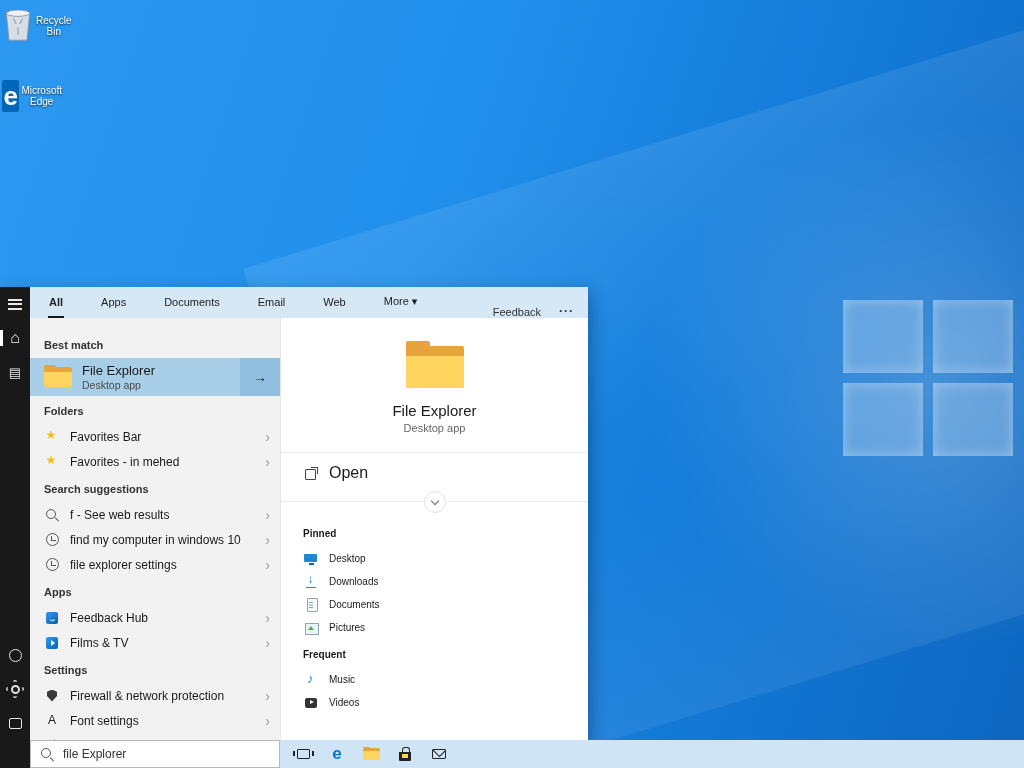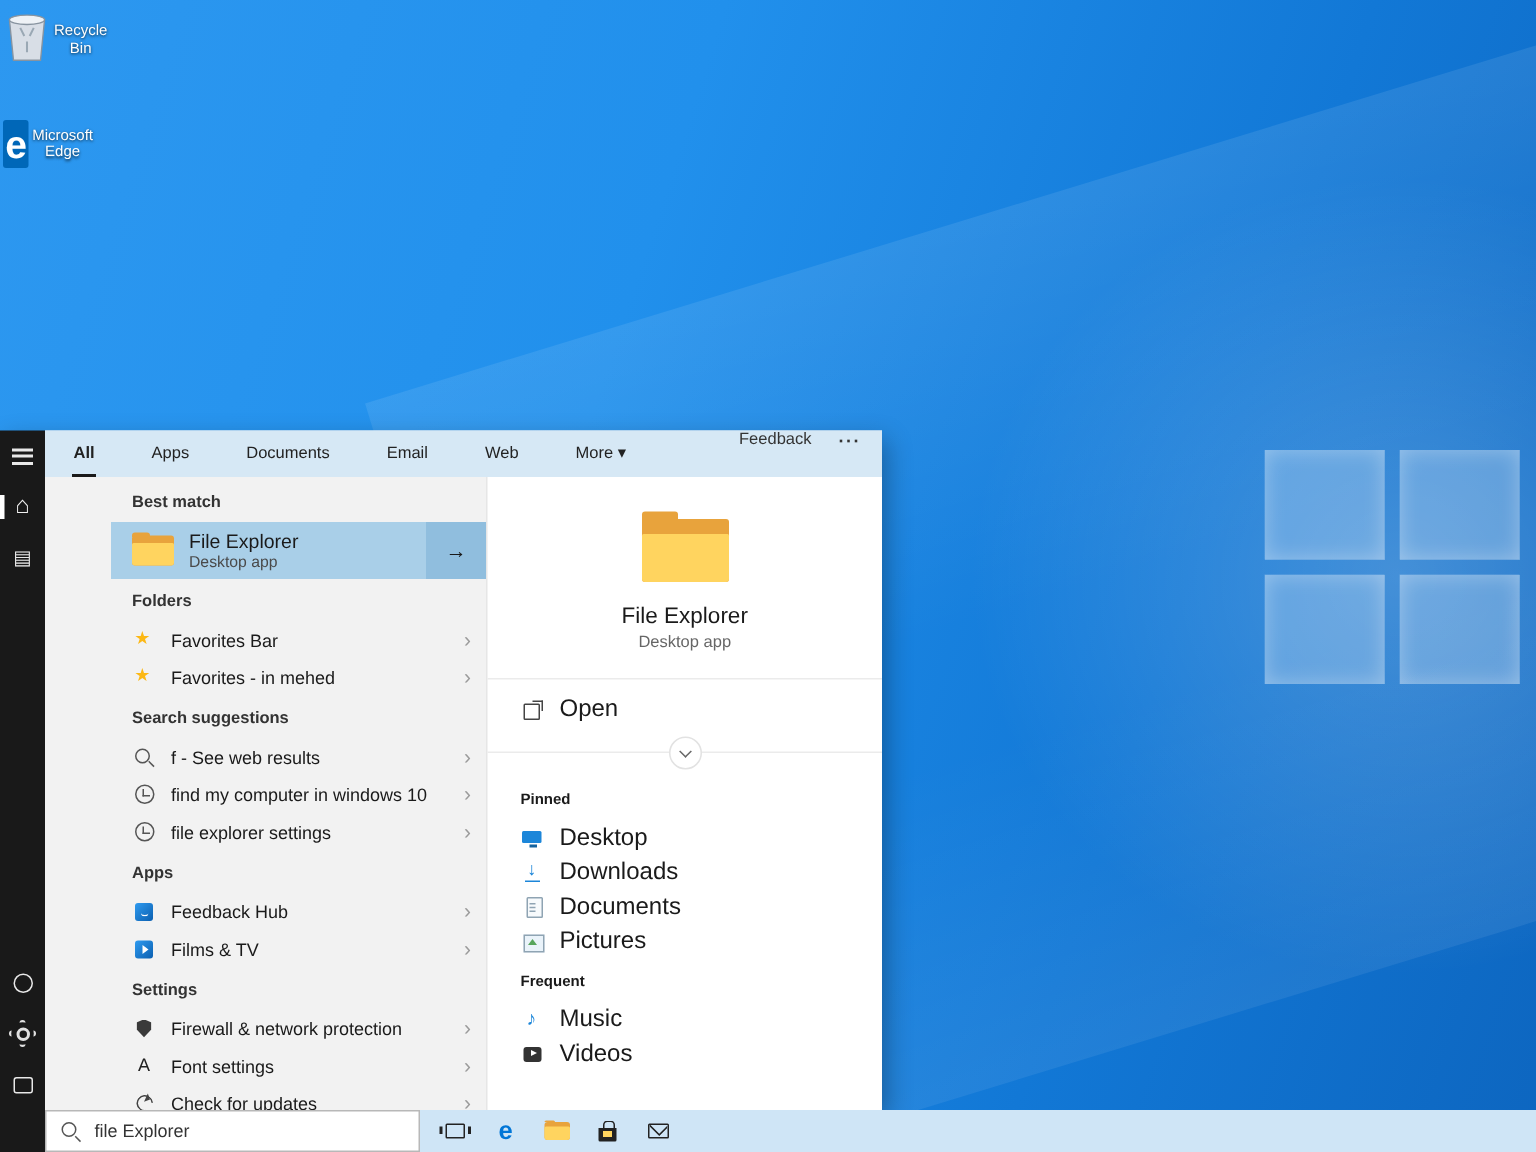--- a/index.html
+++ b/index.html
@@ -61,26 +61,26 @@
     transform:translate(-50%,-50%); border-radius:50%;
     box-shadow:0 -7px 0 -5.5px #e0e0e0, 0 7px 0 -5.5px #e0e0e0, -7px 0 0 -5.5px #e0e0e0, 7px 0 0 -5.5px #e0e0e0; }
   .gl-photo { width:13px; height:11px; border:1.5px solid #e8e8e8; border-radius:2px; }
 
   .panel-main { flex:1; display:flex; flex-direction:column; min-width:0; background:#f2f2f2; }
   .tabs-bar { height:31px; flex:none; background:#d6e8f5; display:flex; align-items:stretch;
     padding:0 14px 0 18px; font-size:11px; color:#222; }
   .tabs { display:flex; gap:36px; align-items:stretch; }
   .tab { display:flex; align-items:center; border-bottom:2px solid transparent; cursor:pointer; padding:0 1px; }
   .tab.selected { font-weight:bold; border-bottom-color:#1a1a1a; }
-  .tabs-right { margin-left:auto; display:flex; align-items:flex-start; gap:18px; color:#333; }
+  .tabs-right { margin-left:auto; display:flex; align-items:flex-end; gap:18px; color:#333; }
   .feedback { cursor:pointer; }
   .dots { cursor:pointer; font-weight:bold; letter-spacing:1px; font-size:12px; }
 
   .content { flex:1; display:flex; min-height:0; }
-  .results { width:250px; flex:none; background:#f2f2f2; padding-top:2px; overflow:hidden;margin-left:44px; }
+  .results { width:250px; flex:none; background:#f2f2f2; padding-top:12px; overflow:hidden; }
   .sec-header { font-size:11px; font-weight:bold; color:#333; padding:9px 14px 7px; }
   .best-match { height:38px; background:#a9cfe8; display:flex; align-items:stretch; cursor:pointer; }
   .bm-left { flex:1; display:flex; align-items:center; gap:10px; padding-left:14px; min-width:0; }
   .bm-title { font-size:13px; color:#1a1a1a; }
   .bm-sub { font-size:10.5px; color:#4a4a4a; margin-top:1px; }
   .bm-arrow { width:40px; flex:none; background:#90bede; display:flex; align-items:center;
     justify-content:center; cursor:pointer; }
   .bm-arrow::before { content:"→"; font-size:14px; color:#1a1a1a; }
 
   .row { height:25px; display:flex; align-items:center; gap:10px; padding:0 10px 0 14px; cursor:pointer; }
@@ -144,21 +144,21 @@
   .pv-divider.second { margin-top:8px; }
   .pv-open { display:flex; align-items:center; gap:10px; padding:11px 22px; font-size:16px; color:#1a1a1a; cursor:pointer; }
   .expand-circle { position:absolute; left:50%; top:0; transform:translate(-50%,-50%); width:22px; height:22px;
     border-radius:50%; border:1px solid #e2e2e2; background:#fff; display:flex; align-items:center;
     justify-content:center; cursor:pointer; }
   .chev-down { width:6px; height:6px; border-right:1.5px solid #666; border-bottom:1.5px solid #666;
     transform:rotate(45deg); margin-top:-3px; }
   .pv-section { padding:0 22px; margin-top:16px; }
   .pv-sec-header { font-size:10px; font-weight:bold; color:#1a1a1a; margin:10px 0 8px; }
   .pv-sec-header.frequent { }
-  .pv-row { display:flex; align-items:center; gap:10px; height:23px; font-size:16px; color:#1a1a1a; cursor:pointer; }
+  .pv-row { display:flex; align-items:center; gap:10px; height:23px; font-size:10px; color:#1a1a1a; cursor:pointer; }
 
   
   .taskbar { position:absolute; left:0; bottom:0; width:1024px; height:28px; display:flex;
     align-items:stretch; background:#cfe5f6; }
   .tb-rail { width:30px; flex:none; background:#191919; }
   .tb-search { width:250px; flex:none; background:#fff; border:1px solid #b8b8b8; display:flex;
     align-items:center; gap:8px; padding:0 8px; cursor:text; }
   .tb-search .icon { width:16px; height:16px; }
   .tb-search-text { font-size:12px; color:#333; white-space:nowrap; }
   .tb-icons { display:flex; align-items:center; gap:8px; padding-left:10px; }

